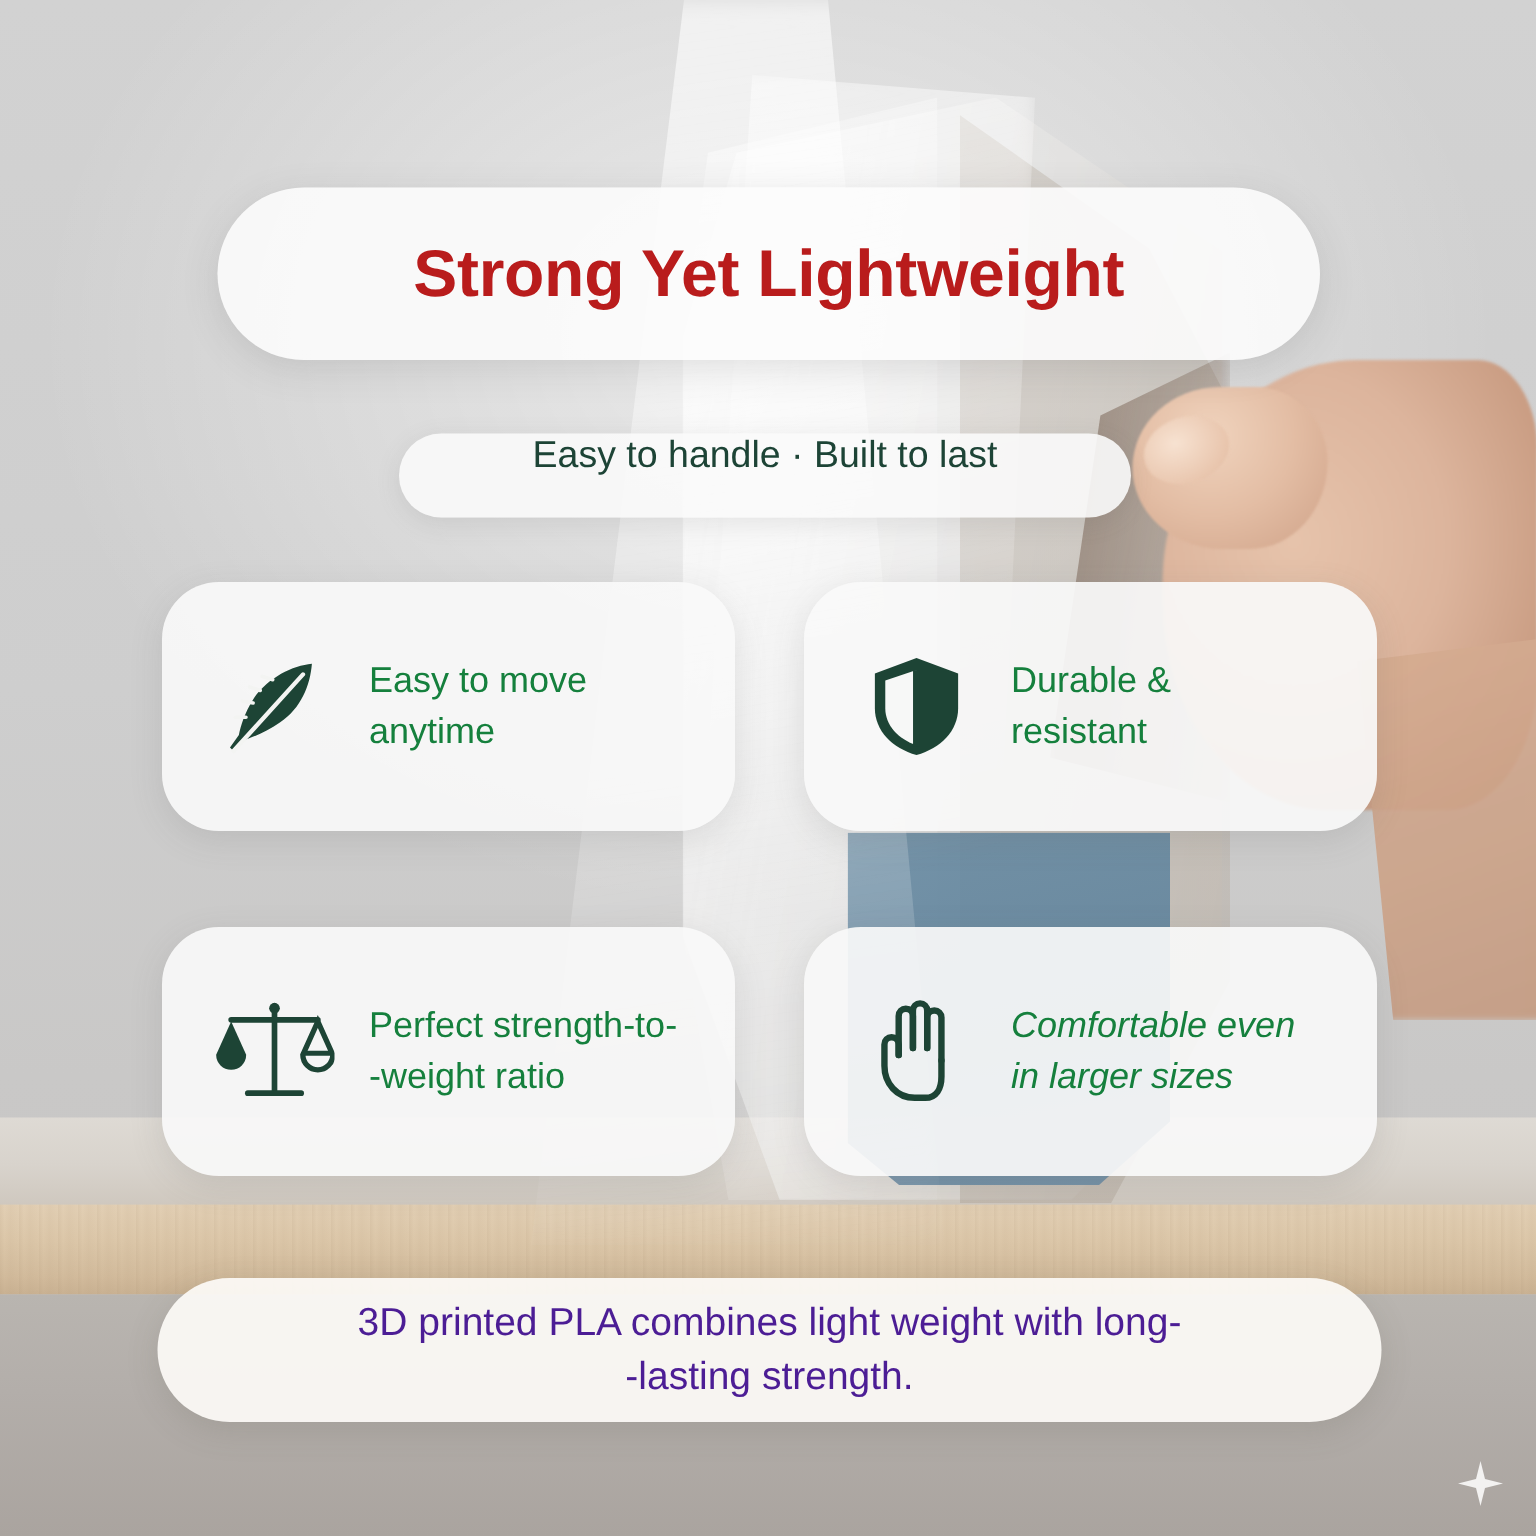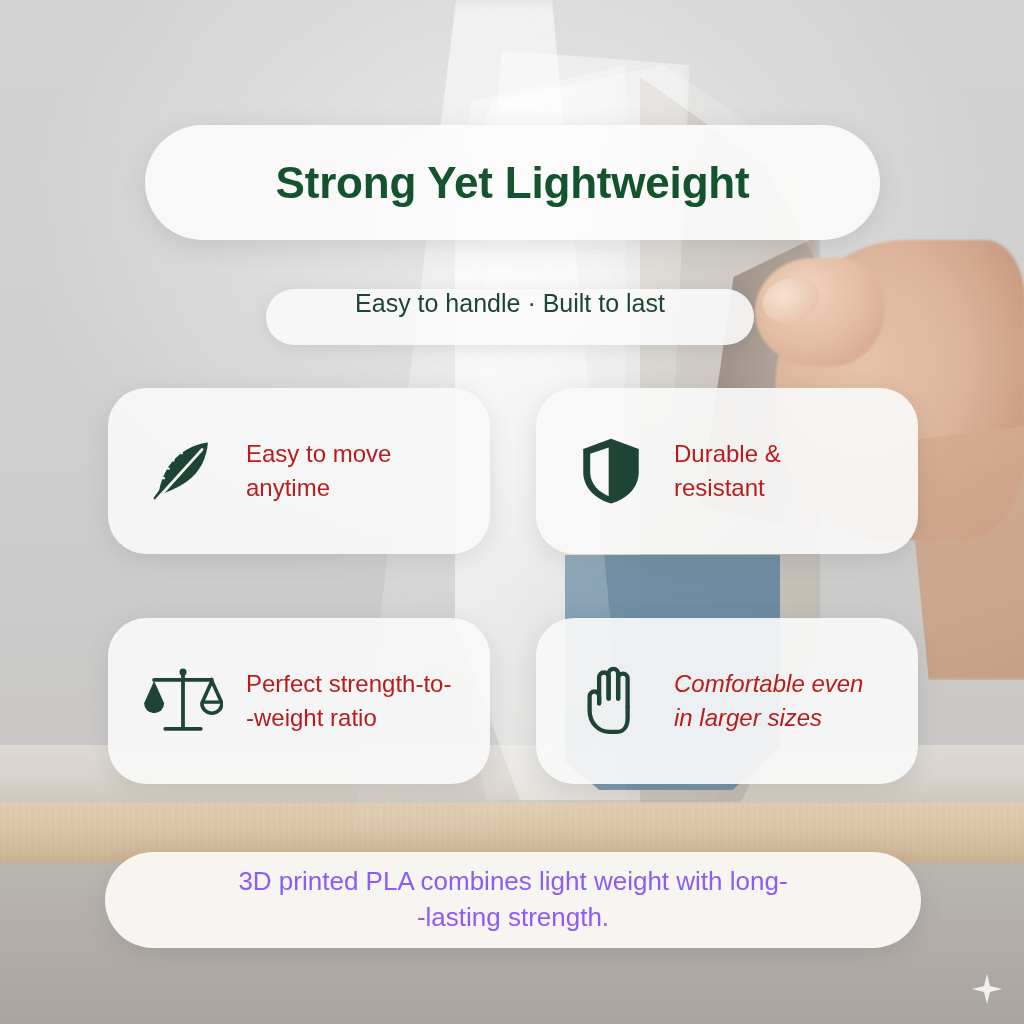--- a/index.html
+++ b/index.html
@@ -159,21 +159,21 @@
     left: 145px; top: 125px;
     width: 735px; height: 115px;
     border-radius: 58px;
     background: rgba(252,252,252,0.90);
     box-shadow: 0 6px 24px rgba(90,90,90,0.16);
     display: flex; align-items: center; justify-content: center;
   }
   .title-text {
     font-size: 44px;
     font-weight: 700;
-    color: #14532d;
+    color: #b91c1c;
     letter-spacing: -0.2px;
     white-space: nowrap;
   }
 
   .subtitle-pill {
     position: absolute;
     left: 266px; top: 289px;
     width: 488px; height: 56px;
     border-radius: 28px;
     background: rgba(250,250,250,0.90);
@@ -210,39 +210,39 @@
   .card-icon {
     flex: 0 0 auto;
     width: 82px; height: 82px;
     display: flex; align-items: center; justify-content: center;
   }
   .card-icon svg { display: block; }
 
   .card-label {
     font-size: 24px;
     line-height: 1.42;
-    color: #b91c1c;
+    color: #15803d;
     white-space: pre-line;
   }
 
   .caption-pill {
     position: absolute;
     left: 105px; top: 852px;
     width: 816px; height: 96px;
     border-radius: 48px;
     background: rgba(252,250,246,0.93);
     box-shadow: 0 6px 22px rgba(90,85,75,0.16);
     display: flex; align-items: center; justify-content: center;
     text-align: center;
     padding: 0 40px;
   }
   .caption-text {
     font-size: 26px;
     line-height: 1.38;
-    color: #8b5cf6;
+    color: #4c1d95;
     white-space: pre-line;
   }
 </style>
 </head>
 <body>
 
 <div id="stage">
 
   <div class="photo-bg">
     <div class="shelf-top"></div>

